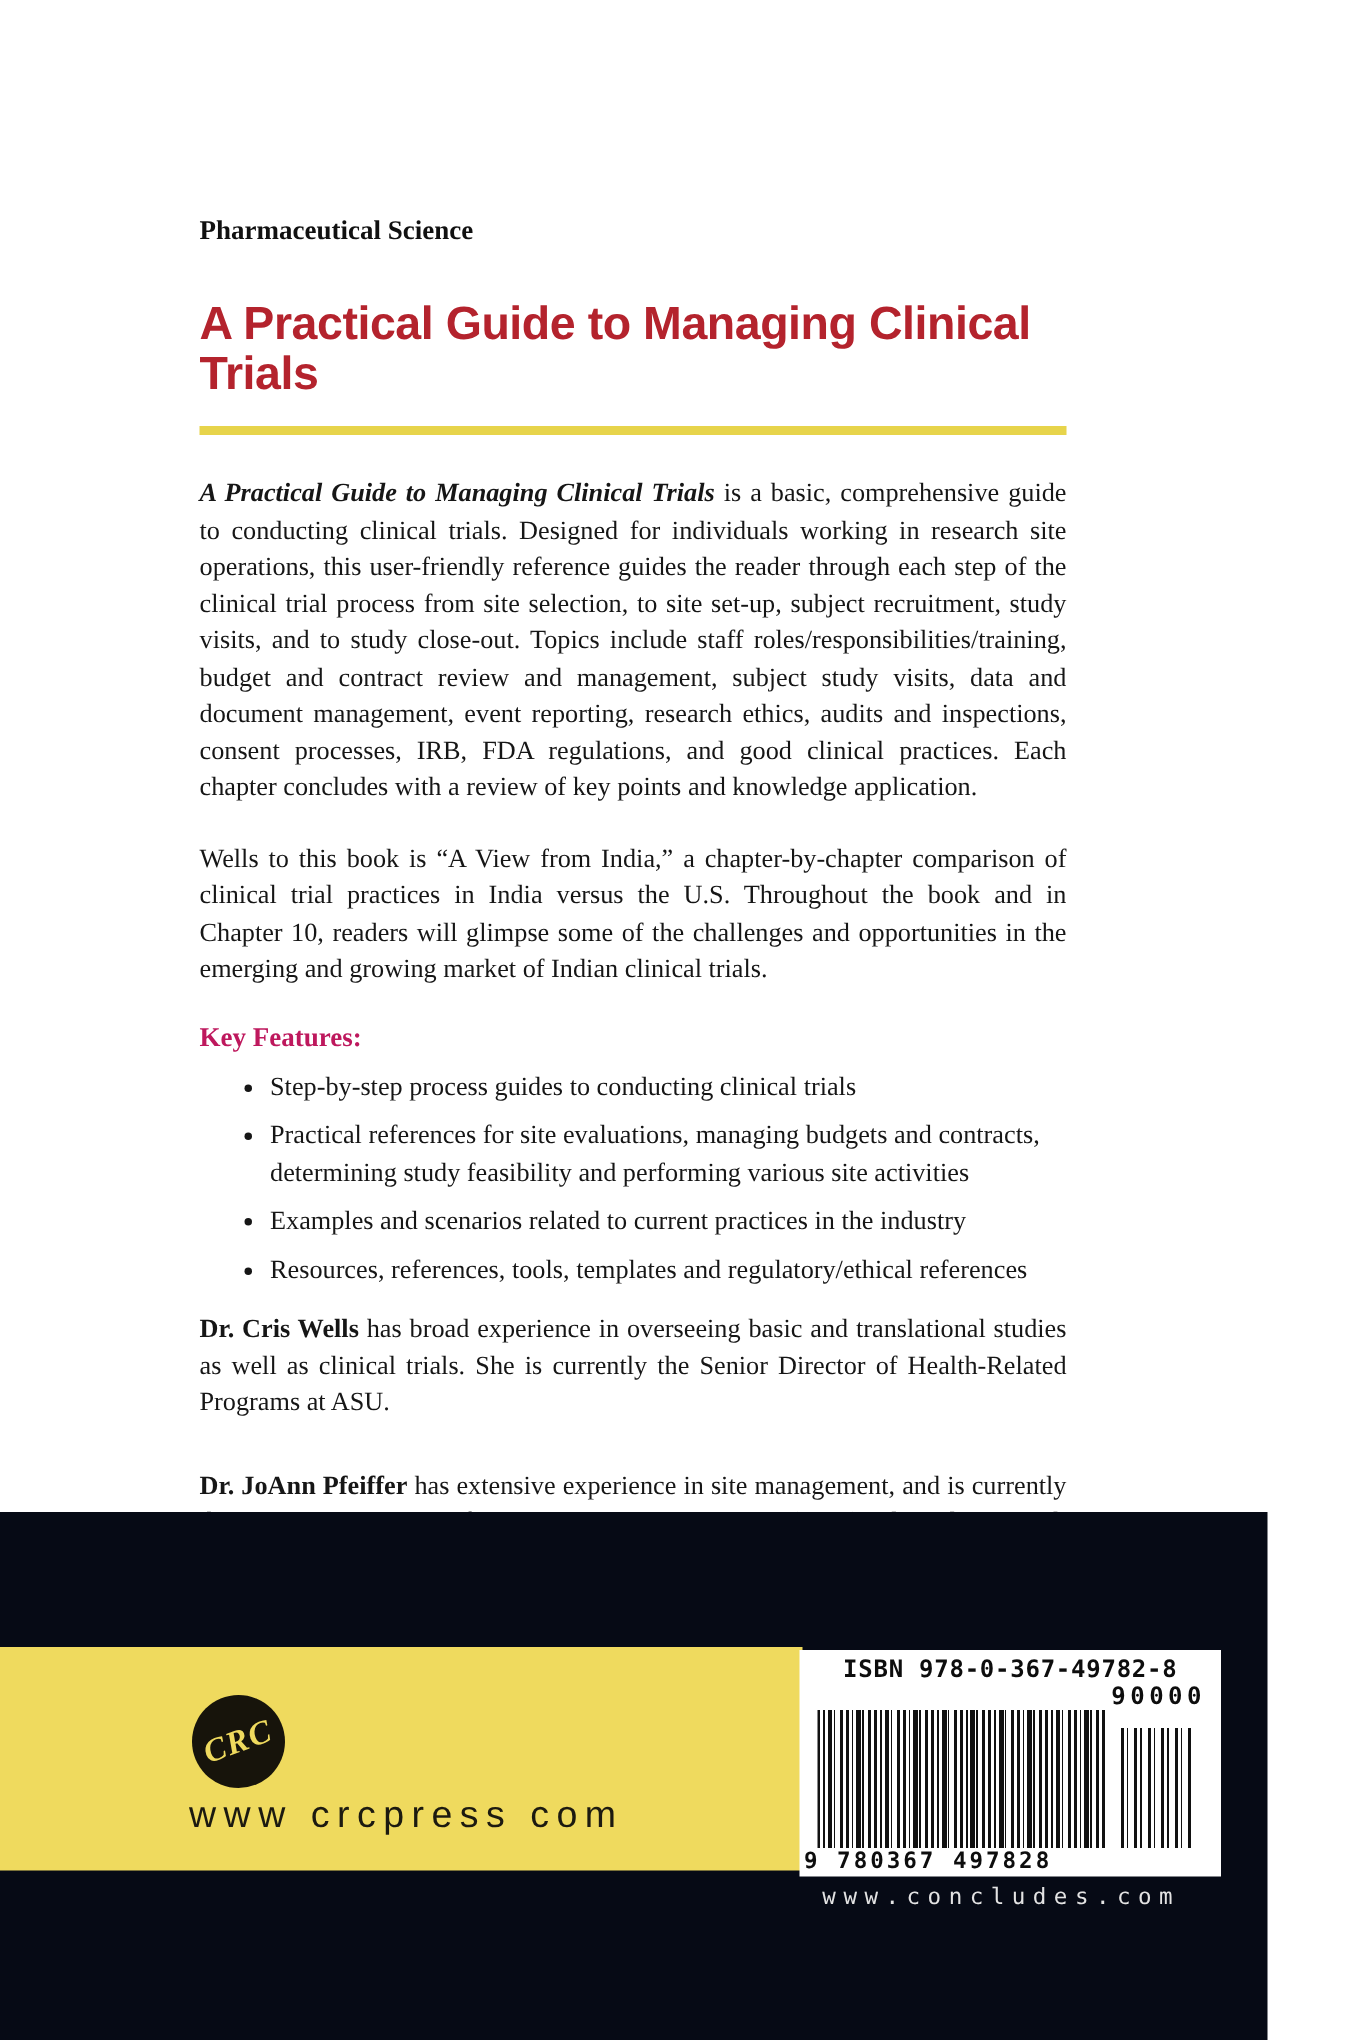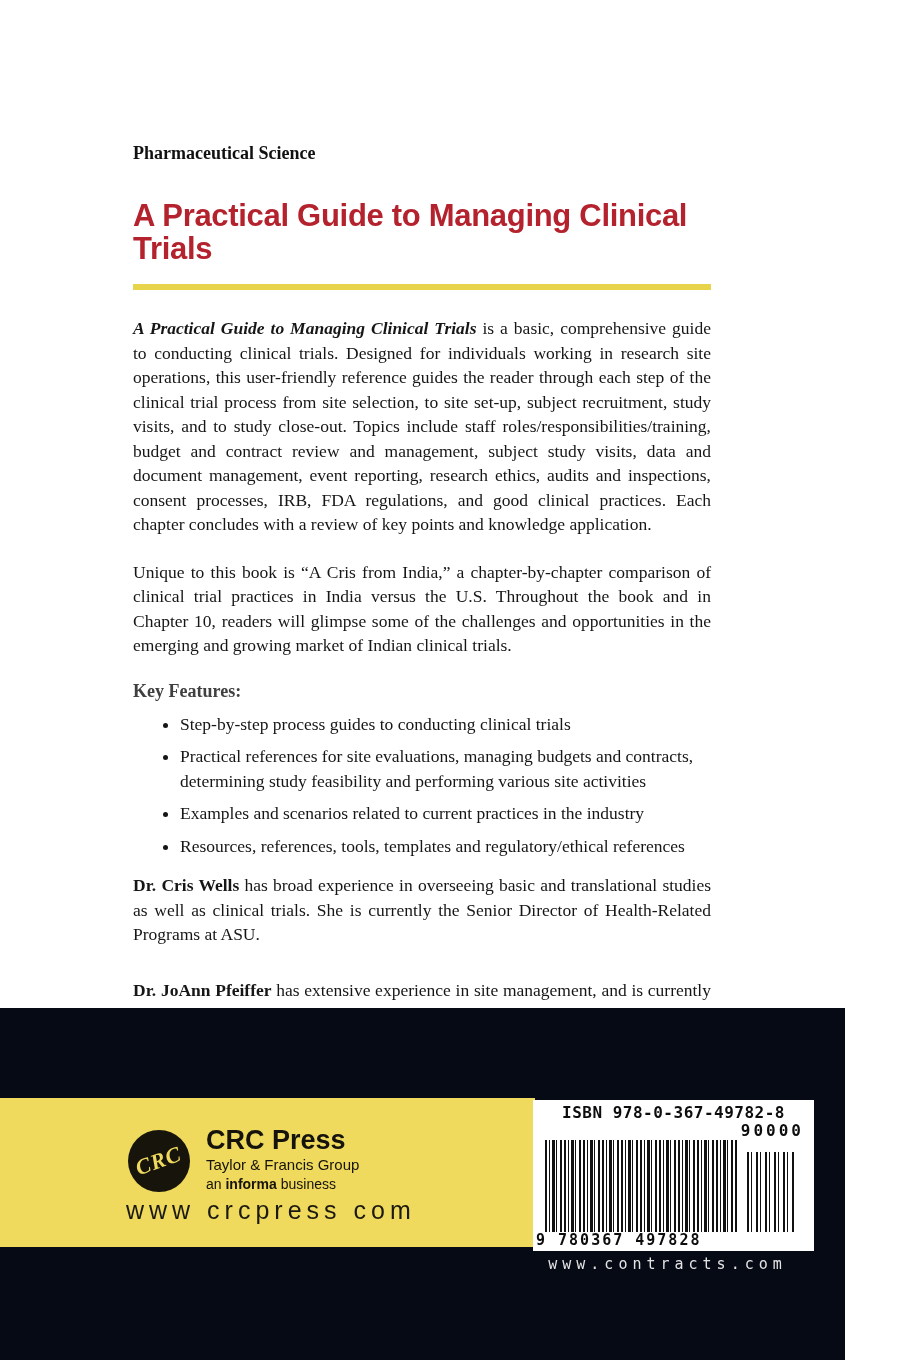--- a/index.html
+++ b/index.html
@@ -7,21 +7,21 @@
         font-family:"Liberation Serif",serif;color:#161616;}
   .content{padding:0 134px 0 133px;}
   .category{margin:0;padding-top:142px;font-weight:bold;font-size:18px;line-height:22px;color:#111;}
   .title{margin:35px 0 0 0;font-family:"Liberation Sans",sans-serif;font-weight:bold;
          font-size:31px;line-height:33px;letter-spacing:-0.3px;color:#b4232d;}
   .rule{height:6px;background:#e7d44b;margin-top:19px;}
   .para{margin:0;font-size:17.5px;line-height:24.5px;text-align:justify;}
   .para-lead{font-weight:bold;font-style:italic;}
   .p1{margin-top:26px;}
   .p2{margin-top:23px;}
-  .kf-heading{margin:23px 0 0 0;font-size:18px;font-weight:bold;color:#404040;}
+  .kf-heading{margin:23px 0 0 0;font-size:18px;font-weight:bold;color:#be185d;}
   .kf-list{margin:10px 0 0 0;padding:0 0 0 47px;list-style:disc outside;}
   .kf-list li{font-size:17.5px;line-height:24.5px;margin-bottom:8px;text-align:left;}
   .bio{margin:0;font-size:17.5px;line-height:24.5px;text-align:justify;}
   .bio1{margin-top:31px;}
   .bio2{margin-top:15px;}
   .bio-name{font-weight:bold;}
   
   .footer{position:absolute;left:0;top:1008px;width:907px;height:352px;background:#060a15;}
   .yellow-band{position:absolute;left:0;top:90px;width:535px;height:149px;background:#efda5e;}
   .crc-circle{position:absolute;left:128px;top:32px;width:62px;height:62px;border-radius:50%;
@@ -58,51 +58,46 @@
 <body>
 
 <div class="page">
   <div class="content">
     <p class="category">Pharmaceutical Science</p>
     <h1 class="title">A Practical Guide to Managing Clinical Trials</h1>
     <div class="rule"></div>
 
     <p class="para p1"><span class="para-lead">A Practical Guide to Managing Clinical Trials</span><span> is a basic, comprehensive guide to conducting clinical trials. Designed for individuals working in research site operations, this user-friendly reference guides the reader through each step of the clinical trial process from site selection, to site set-up, subject recruitment, study visits, and to study close-out. Topics include staff roles/responsibilities/training, budget and contract review and management, subject study visits, data and document management, event reporting, research ethics, audits and inspections, consent processes, IRB, FDA regulations, and good clinical practices. Each chapter concludes with a review of key points and knowledge application.</span></p>
 
-    <p class="para p2">Unique to this book is “A Cris from India,” a chapter-by-chapter comparison of clinical trial practices in India versus the U.S. Throughout the book and in Chapter 10, readers will glimpse some of the challenges and opportunities in the emerging and growing market of Indian clinical trials.</p>
+    <p class="para p2">Wells to this book is “A View from India,” a chapter-by-chapter comparison of clinical trial practices in India versus the U.S. Throughout the book and in Chapter 10, readers will glimpse some of the challenges and opportunities in the emerging and growing market of Indian clinical trials.</p>
 
     <p class="kf-heading">Key Features:</p>
     <ul class="kf-list">
       <li>Step-by-step process guides to conducting clinical trials</li>
       <li>Practical references for site evaluations, managing budgets and contracts, determining study feasibility and performing various site activities</li>
       <li>Examples and scenarios related to current practices in the industry</li>
       <li>Resources, references, tools, templates and regulatory/ethical references</li>
     </ul>
 
     <p class="bio bio2"><span class="bio-name">Dr. Cris Wells</span><span> has broad experience in overseeing basic and translational studies as well as clinical trials. She is currently the Senior Director of Health-Related Programs at ASU.</span></p>
 
     <p class="bio bio1"><span class="bio-name">Dr. JoAnn Pfeiffer</span><span> has extensive experience in site management, and is currently the Program Director of Arizona State University’s (ASU) Clinical Research Management Program in the College of Nursing and Health Innovation.</span></p>
   </div>
 
   <div class="footer">
     <div class="yellow-band">
       <div class="crc-circle">
         <span>CRC</span>
       </div>
-      <div class="logo-text">
-        <div class="logo-name">CRC Press</div>
-        <div class="logo-group">Taylor &amp; Francis Group</div>
-        <div class="logo-business"><span>an </span><b>informa</b><span> business</span></div>
-      </div>
       <div class="logo-site">www crcpress com</div>
     </div>
 
     <div class="barcode-box">
       <div class="isbn-line">ISBN 978-0-367-49782-8</div>
       <div class="price-code">90000</div>
       <div class="bars-main"></div>
       <div class="bars-addon"></div>
       <div class="ean-digits">9 780367 497828</div>
     </div>
 
-    <div class="site-bottom">www.contracts.com</div>
+    <div class="site-bottom">www.concludes.com</div>
   </div>
 </div>
 
 </body></html>

